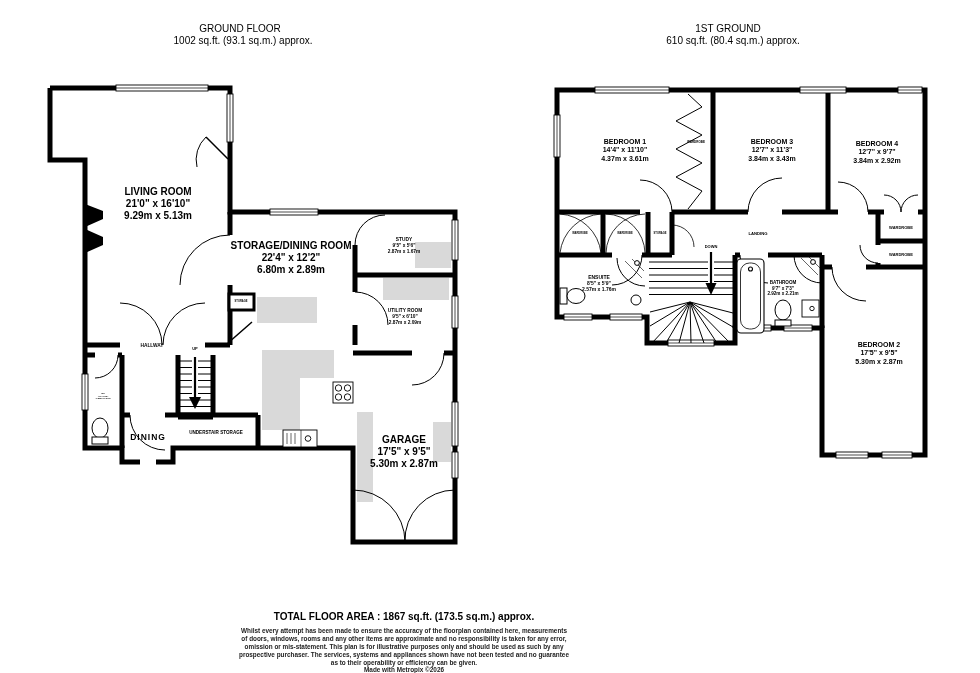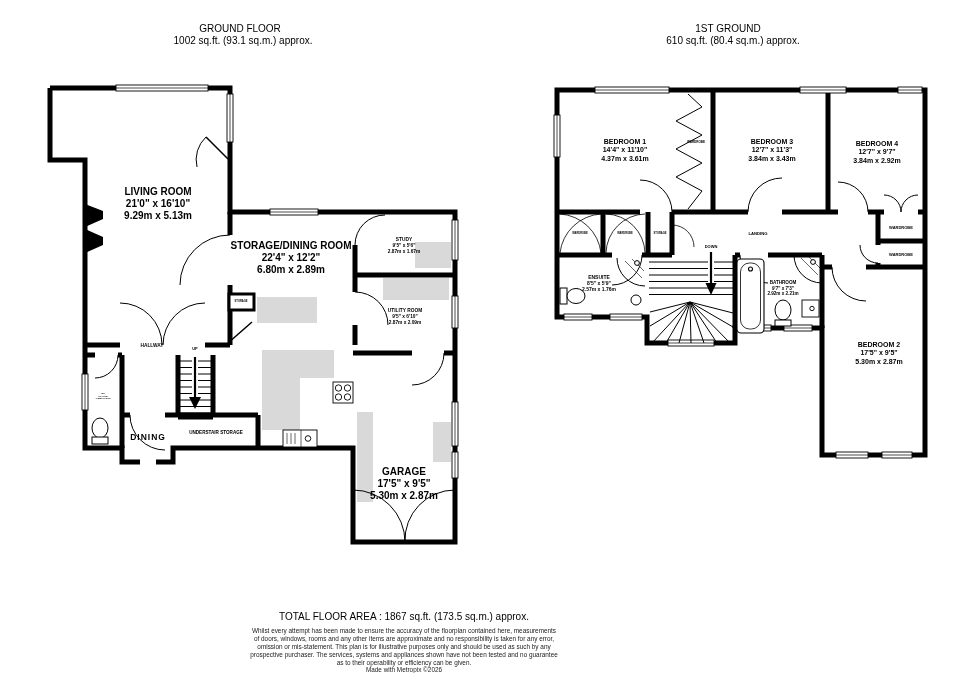--- a/index.html
+++ b/index.html
@@ -16,21 +16,21 @@
   .f70{font-size:7px;}
   .f50{font-size:5px;}
   .f48{font-size:4.8px;}
   .f46{font-size:4.6px;}
   .f42{font-size:4.2px;}
   .f40{font-size:4px;}
   .f30{font-size:3px;}
   .f26{font-size:2.6px;}
   .f22{font-size:2.2px;}
   .footline{position:absolute;left:0;width:808px;text-align:center;
-            font-weight:normal;z-index:5;}
+            font-weight:bold;z-index:5;}
   .total{font-size:10px;}
   .disc{font-size:6.4px;color:#222;}
 </style>
 </head>
 <body>
 
 <svg id="plan-svg" width="980" height="673" viewBox="0 0 980 673">
 
   <g>
 
@@ -224,21 +224,21 @@
 <div class="lbl f48" style="left:404px;top:246px;">
   <span>STUDY</span>
   <span>9'5" x 5'6"</span>
   <span>2.87m x 1.67m</span>
 </div>
 <div class="lbl f48" style="left:405px;top:317px;">
   <span>UTILITY ROOM</span>
   <span>9'5" x 6'10"</span>
   <span>2.87m x 2.09m</span>
 </div>
-<div class="lbl f75" style="left:404px;top:452px;margin-top:32px;">
+<div class="lbl f75" style="left:404px;top:452px;">
   <span>GARAGE</span>
   <span>17'5" x 9'5"</span>
   <span>5.30m x 2.87m</span>
 </div>
 <div class="lbl f48" style="left:152px;top:346px;">
   <span>HALLWAY</span>
 </div>
 <div class="lbl f40" style="left:195px;top:349px;">
   <span>UP</span>
 </div>

